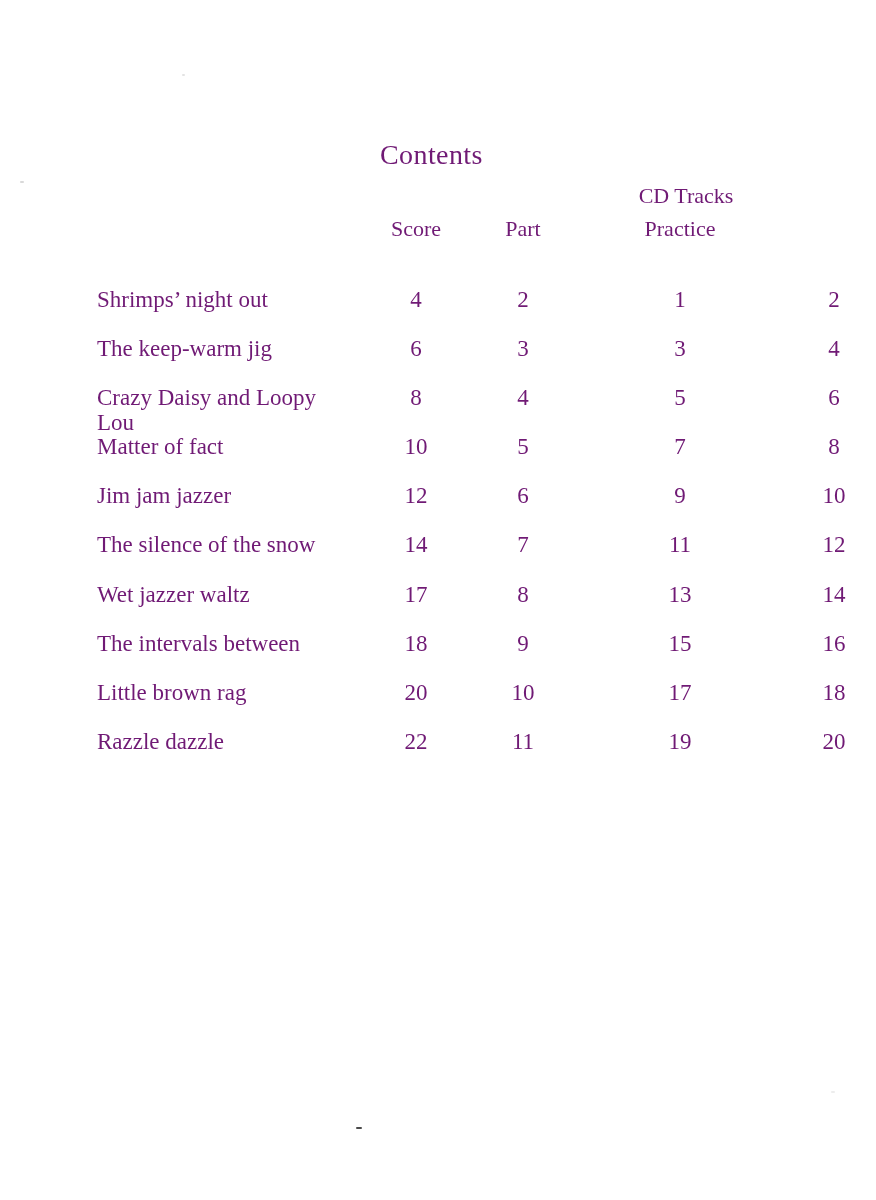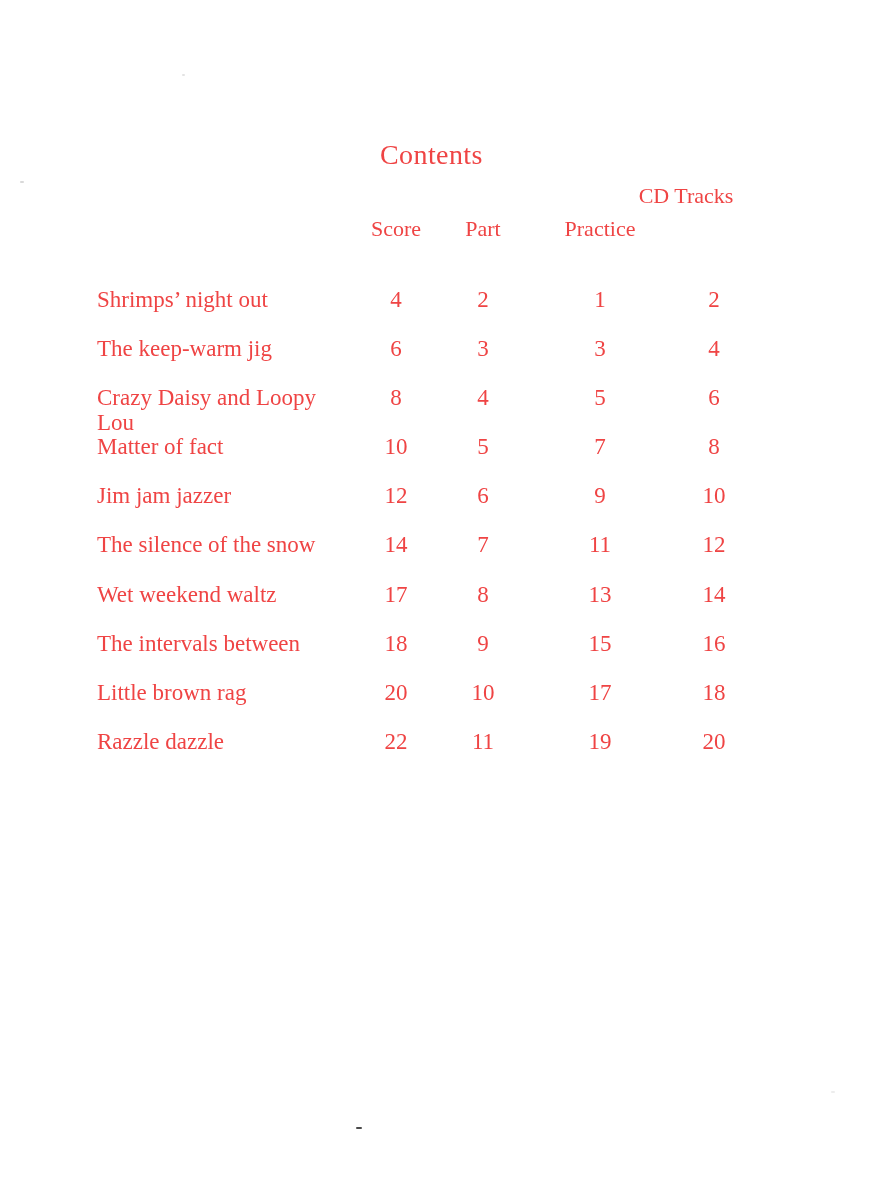--- a/index.html
+++ b/index.html
@@ -6,21 +6,21 @@
     margin: 0;
     padding: 0;
     background: #e8e8e8;
   }
   .page {
     position: relative;
     width: 876px;
     height: 1200px;
     background: #ffffff;
     font-family: "Liberation Serif", "DejaVu Serif", serif;
-    color: #ef4444;
+    color: #701a75;
     overflow: hidden;
   }
   .page-title {
     position: absolute;
     left: 380px;
     top: 138px;
     font-size: 28px;
     line-height: 34px;
     letter-spacing: 0.4px;
     white-space: nowrap;
@@ -28,20 +28,21 @@
   .contents-table {
     position: absolute;
     left: 97px;
     top: 183px;
     width: 683px;
   }
   .row {
     display: grid;
     grid-template-columns: 247px 104px 70px 40px 84px 6px 132px;
     align-items: start;
+    gap: 20px;
   }
   .row-cd {
     position: relative;
     height: 33px;
   }
   .cd-tracks-label {
     position: absolute;
     left: 589px;
     top: 0;
     transform: translateX(-50%);
@@ -148,21 +149,21 @@
 
     <div class="row data-row">
       <span class="cell c-name">The silence of the snow</span>
       <span class="cell c-score">14</span>
       <span class="cell c-part">7</span>
       <span class="cell c-practice">11</span>
       <span class="cell c-perf">12</span>
     </div>
 
     <div class="row data-row">
-      <span class="cell c-name">Wet weekend waltz</span>
+      <span class="cell c-name">Wet jazzer waltz</span>
       <span class="cell c-score">17</span>
       <span class="cell c-part">8</span>
       <span class="cell c-practice">13</span>
       <span class="cell c-perf">14</span>
     </div>
 
     <div class="row data-row">
       <span class="cell c-name">The intervals between</span>
       <span class="cell c-score">18</span>
       <span class="cell c-part">9</span>

